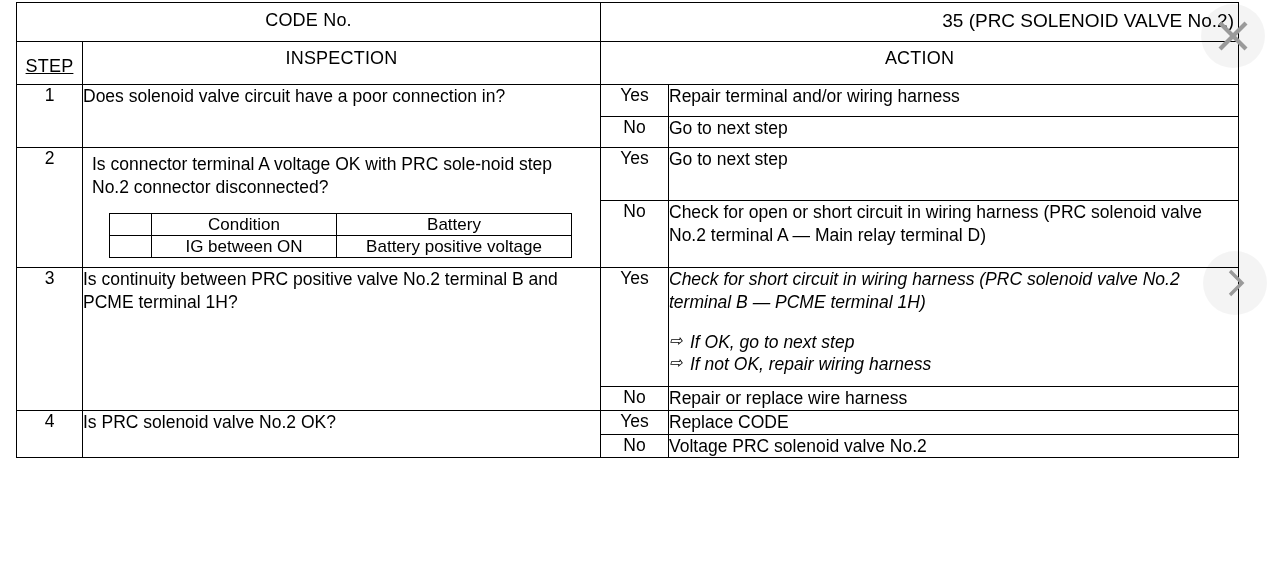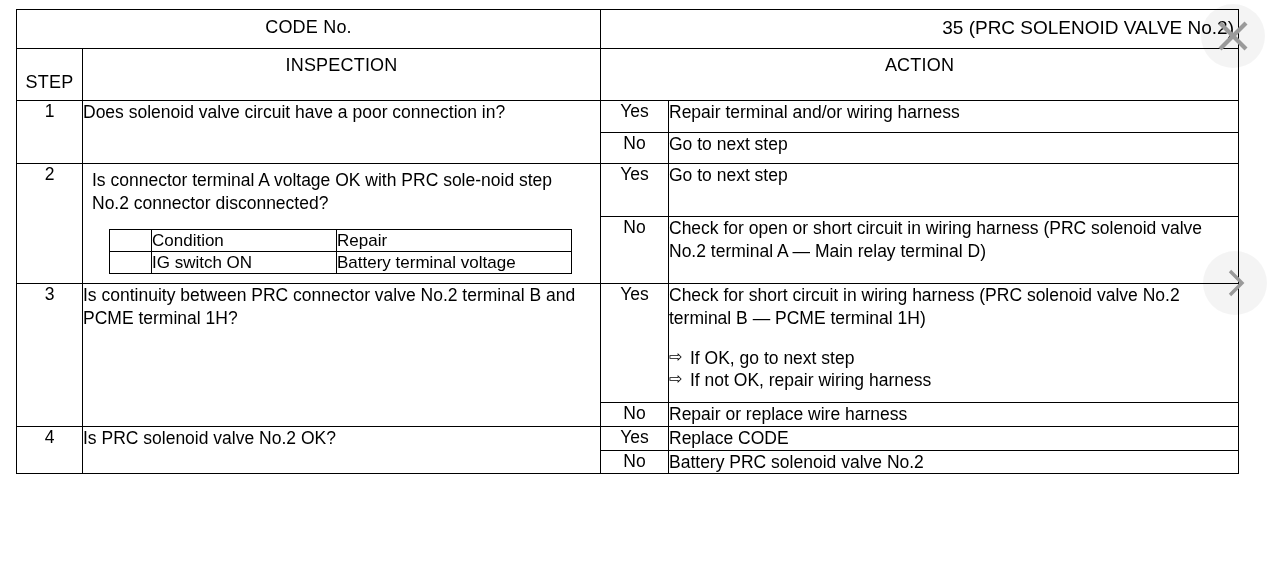--- a/index.html
+++ b/index.html
@@ -13,21 +13,21 @@
     position: relative;
     overflow: hidden;
     font-family: "Liberation Sans", sans-serif;
     color: #000000;
   }
 
   
   #doc-table {
     position: absolute;
     left: 16px;
-    top: 9px;
+    top: 2px;
     width: 1222px;
     border-collapse: collapse;
     table-layout: fixed;
     background: #ffffff;
   }
   #doc-table td, #doc-table th {
     border: 1.5px solid #000000;
     padding: 0;
     vertical-align: top;
     font-weight: normal;
@@ -81,21 +81,21 @@
   }
   table.sub-table {
     border-collapse: collapse;
     table-layout: fixed;
     width: 462px;
     background: #ffffff;
   }
   table.sub-table td {
     border: 1.5px solid #000000;
     font-size: 17px;
-    text-align: left;
+    text-align: center;
     padding: 2px 4px 3px 4px;
     line-height: 1.25;
   }
   .sub-blank  { width: 42px;  }
   .sub-cond   { width: 185px; }
   .sub-volt   { width: 235px; }
 
   
   .bullet-block {
     margin-top: 17px;
@@ -143,21 +143,21 @@
     <tr>
       <td colspan="2" class="cell-pad hdr-code" style="padding:6px 4px 7px 4px;">
         <span>CODE No.</span>
       </td>
       <td colspan="2" class="cell-pad hdr-title" style="padding:6px 4px 7px 4px;">
         <span>35 (PRC SOLENOID VALVE No.2)</span>
       </td>
     </tr>
 
     <tr>
-      <td class="cell-pad hdr-col" style="padding:22px 2px 6px 2px;">
+      <td class="cell-pad hdr-col" style="padding:13px 2px 6px 2px;text-decoration:underline;">
         <span>STEP</span>
       </td>
       <td class="cell-pad hdr-col" style="padding:5px 2px 0 2px;">
         <span>INSPECTION</span>
       </td>
       <td colspan="2" class="cell-pad hdr-col" style="padding:5px 2px 6px 2px;text-align:center;">
         <span>ACTION</span>
       </td>
     </tr>
 
@@ -196,26 +196,26 @@
           <table class="sub-table">
             <colgroup>
               <col class="sub-blank">
                 <col class="sub-cond">
                 <col class="sub-volt">
             </colgroup>
             <tbody>
               <tr>
                 <td></td>
                 <td>Condition</td>
-                <td>Repair</td>
+                <td>Battery</td>
               </tr>
               <tr>
                 <td></td>
-                <td>IG switch ON</td>
-                <td>Battery terminal voltage</td>
+                <td>IG between ON</td>
+                <td>Battery positive voltage</td>
               </tr>
             </tbody>
           </table>
         </div>
       </td>
       <td class="yn-cell">
         <span>Yes</span>
       </td>
       <td class="cell-pad" style="height:52px;">
         <span>Go to next step</span>
@@ -228,26 +228,26 @@
       <td class="cell-pad">
         <span>Check for open or short circuit in wiring harness (PRC solenoid valve No.2 terminal A — Main relay terminal D)</span>
       </td>
     </tr>
 
     <tr>
       <td rowspan="2" class="step-cell">
         <span>3</span>
       </td>
       <td rowspan="2" class="cell-pad">
-        <span>Is continuity between PRC connector valve No.2 terminal B and PCME terminal 1H?</span>
+        <span>Is continuity between PRC positive valve No.2 terminal B and PCME terminal 1H?</span>
       </td>
       <td class="yn-cell">
         <span>Yes</span>
       </td>
-      <td class="cell-pad" style="height:118px;">
+      <td class="cell-pad" style="height:118px;font-style:italic;">
         <div>
           <span>Check for short circuit in wiring harness (PRC solenoid valve No.2 terminal B — PCME terminal 1H)</span>
         </div>
         <div class="bullet-block">
           <div class="bullet-row">
             <span class="bullet-glyph">⇨</span>
             <span>If OK, go to next step</span>
           </div>
           <div class="bullet-row">
             <span class="bullet-glyph">⇨</span>
@@ -277,21 +277,21 @@
       </td>
       <td class="cell-pad">
         <span>Replace CODE</span>
       </td>
     </tr>
     <tr>
       <td class="yn-cell">
         <span>No</span>
       </td>
       <td class="cell-pad">
-        <span>Battery PRC solenoid valve No.2</span>
+        <span>Voltage PRC solenoid valve No.2</span>
       </td>
     </tr>
 
   </tbody>
 </table>
 
 <div class="overlay-btn" id="close-btn">
   <svg class="x-icon" width="40" height="40" viewBox="0 0 40 40">
     <line x1="7" y1="7" x2="33" y2="33" stroke="#9a9a9a" stroke-width="4.2" stroke-linecap="butt"></line>
     <line x1="33" y1="7" x2="7" y2="33" stroke="#9a9a9a" stroke-width="4.2" stroke-linecap="butt"></line>

